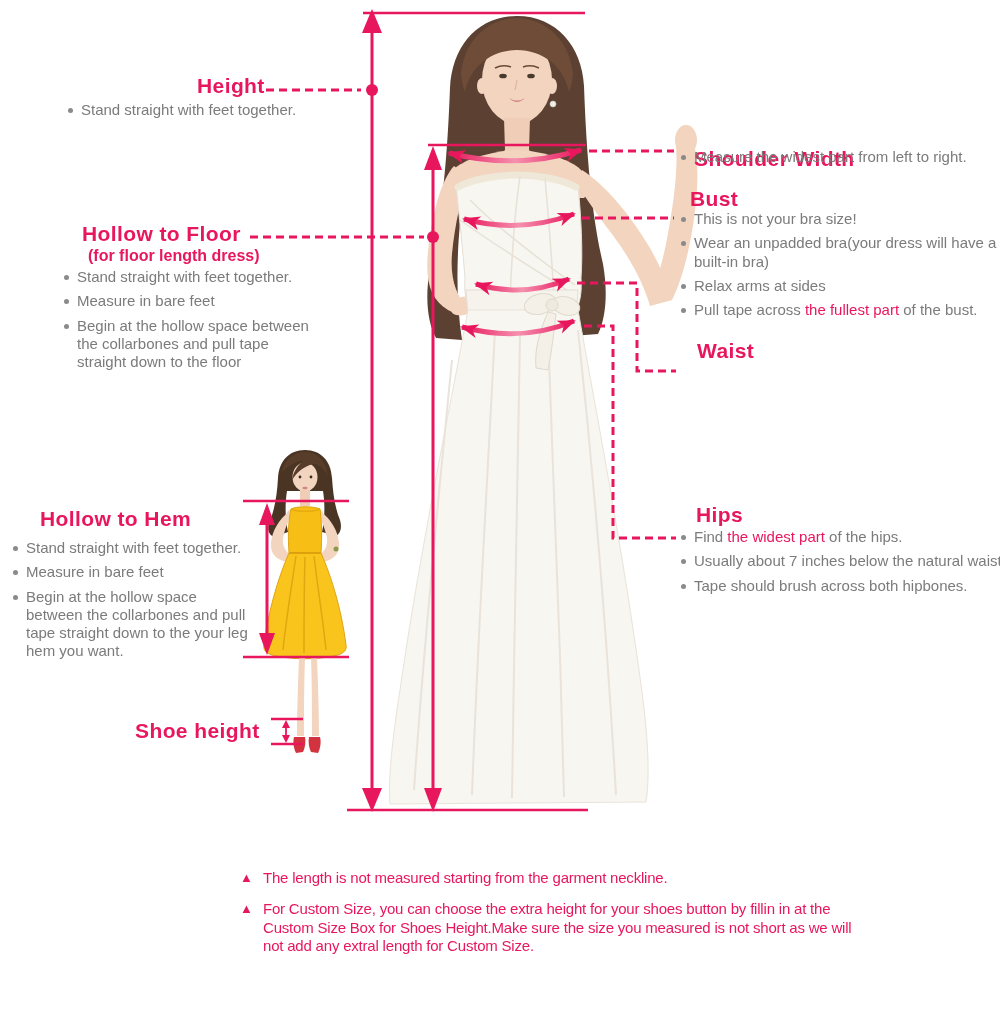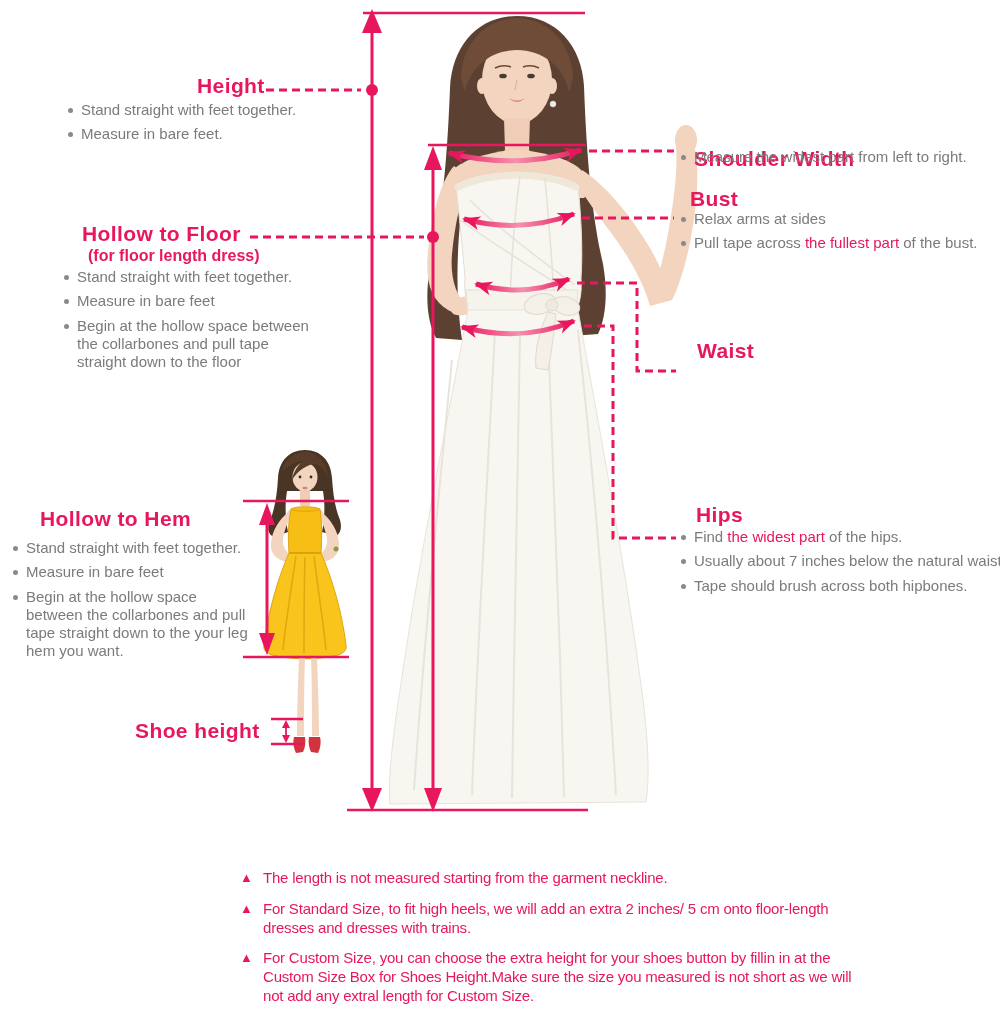--- a/index.html
+++ b/index.html
@@ -146,21 +146,20 @@
       <line x1="271" y1="744" x2="303" y2="744" stroke="#E8175D" stroke-width="2.5"></line>
       <line x1="286" y1="725" x2="286" y2="738" stroke="#E8175D" stroke-width="1.8"></line>
       <polygon points="286,720 282,728 290,728" fill="#E8175D"></polygon>
       <polygon points="286,743 282,735 290,735" fill="#E8175D"></polygon>
     </g>
   </svg>
 
   <div class="abs title" style="left:197px; top:74px;">Height</div>
   <ul class="abs blist" style="left:66px; top:101px; width:250px;">
     <li>Stand straight with feet together.</li>
-    <li>Measure in bare feet.</li>
   </ul>
 
   <div class="abs title" style="left:82px; top:222px;">Hollow to Floor</div>
   <div class="abs subtitle" style="left:88px; top:247px;">(for floor length dress)</div>
   <ul class="abs blist" style="left:62px; top:268px; width:252px;">
     <li>Stand straight with feet together.</li>
     <li>Measure in bare feet</li>
     <li>Begin at the hollow space between the collarbones and pull tape straight down to the floor</li>
   </ul>
 
@@ -173,32 +172,33 @@
 
   <div class="abs title" style="left:135px; top:719px;">Shoe height</div>
 
   <div class="abs title" style="left:694px; top:126px;margin-top:21px;">Shoulder Width</div>
   <ul class="abs blist" style="left:679px; top:148px; width:320px;">
     <li>Measure the widest part from left to right.</li>
   </ul>
 
   <div class="abs title" style="left:690px; top:187px;">Bust</div>
   <ul class="abs blist" style="left:679px; top:210px; width:320px;">
+    <li>This is not your bra size!</li>
+    <li>Wear an unpadded bra(your dress will have a built-in bra)</li>
     <li>Relax arms at sides</li>
     <li><span>Pull tape across </span><span class="hl">the fullest part</span><span> of the bust.</span></li>
   </ul>
 
   <div class="abs title" style="left:697px; top:339px;">Waist</div>
 
   <div class="abs title" style="left:696px; top:503px;">Hips</div>
   <ul class="abs blist" style="left:679px; top:528px; width:330px;">
     <li><span>Find </span><span class="hl">the widest part</span><span> of the hips.</span></li>
     <li>Usually about 7 inches below the natural waist.</li>
     <li>Tape should brush across both hipbones.</li>
   </ul>
 
   <div class="abs notes" style="left:240px; top:869px;">
     <div class="note" style="width:600px;">The length is not measured starting from the garment neckline.</div>
-    <div class="note" style="width:600px;">For Standard Size, to fit high heels, we will add an extra 2 inches/ 5 cm onto floor-length dresses and dresses with trains.</div>
     <div class="note" style="width:600px;">For Custom Size, you can choose the extra height for your shoes button by fillin in at the Custom Size Box for Shoes Height.Make sure the size you measured is not short as we will not add any extral length for Custom Size.</div>
   </div>
 
 </div>
 
 </body></html>

